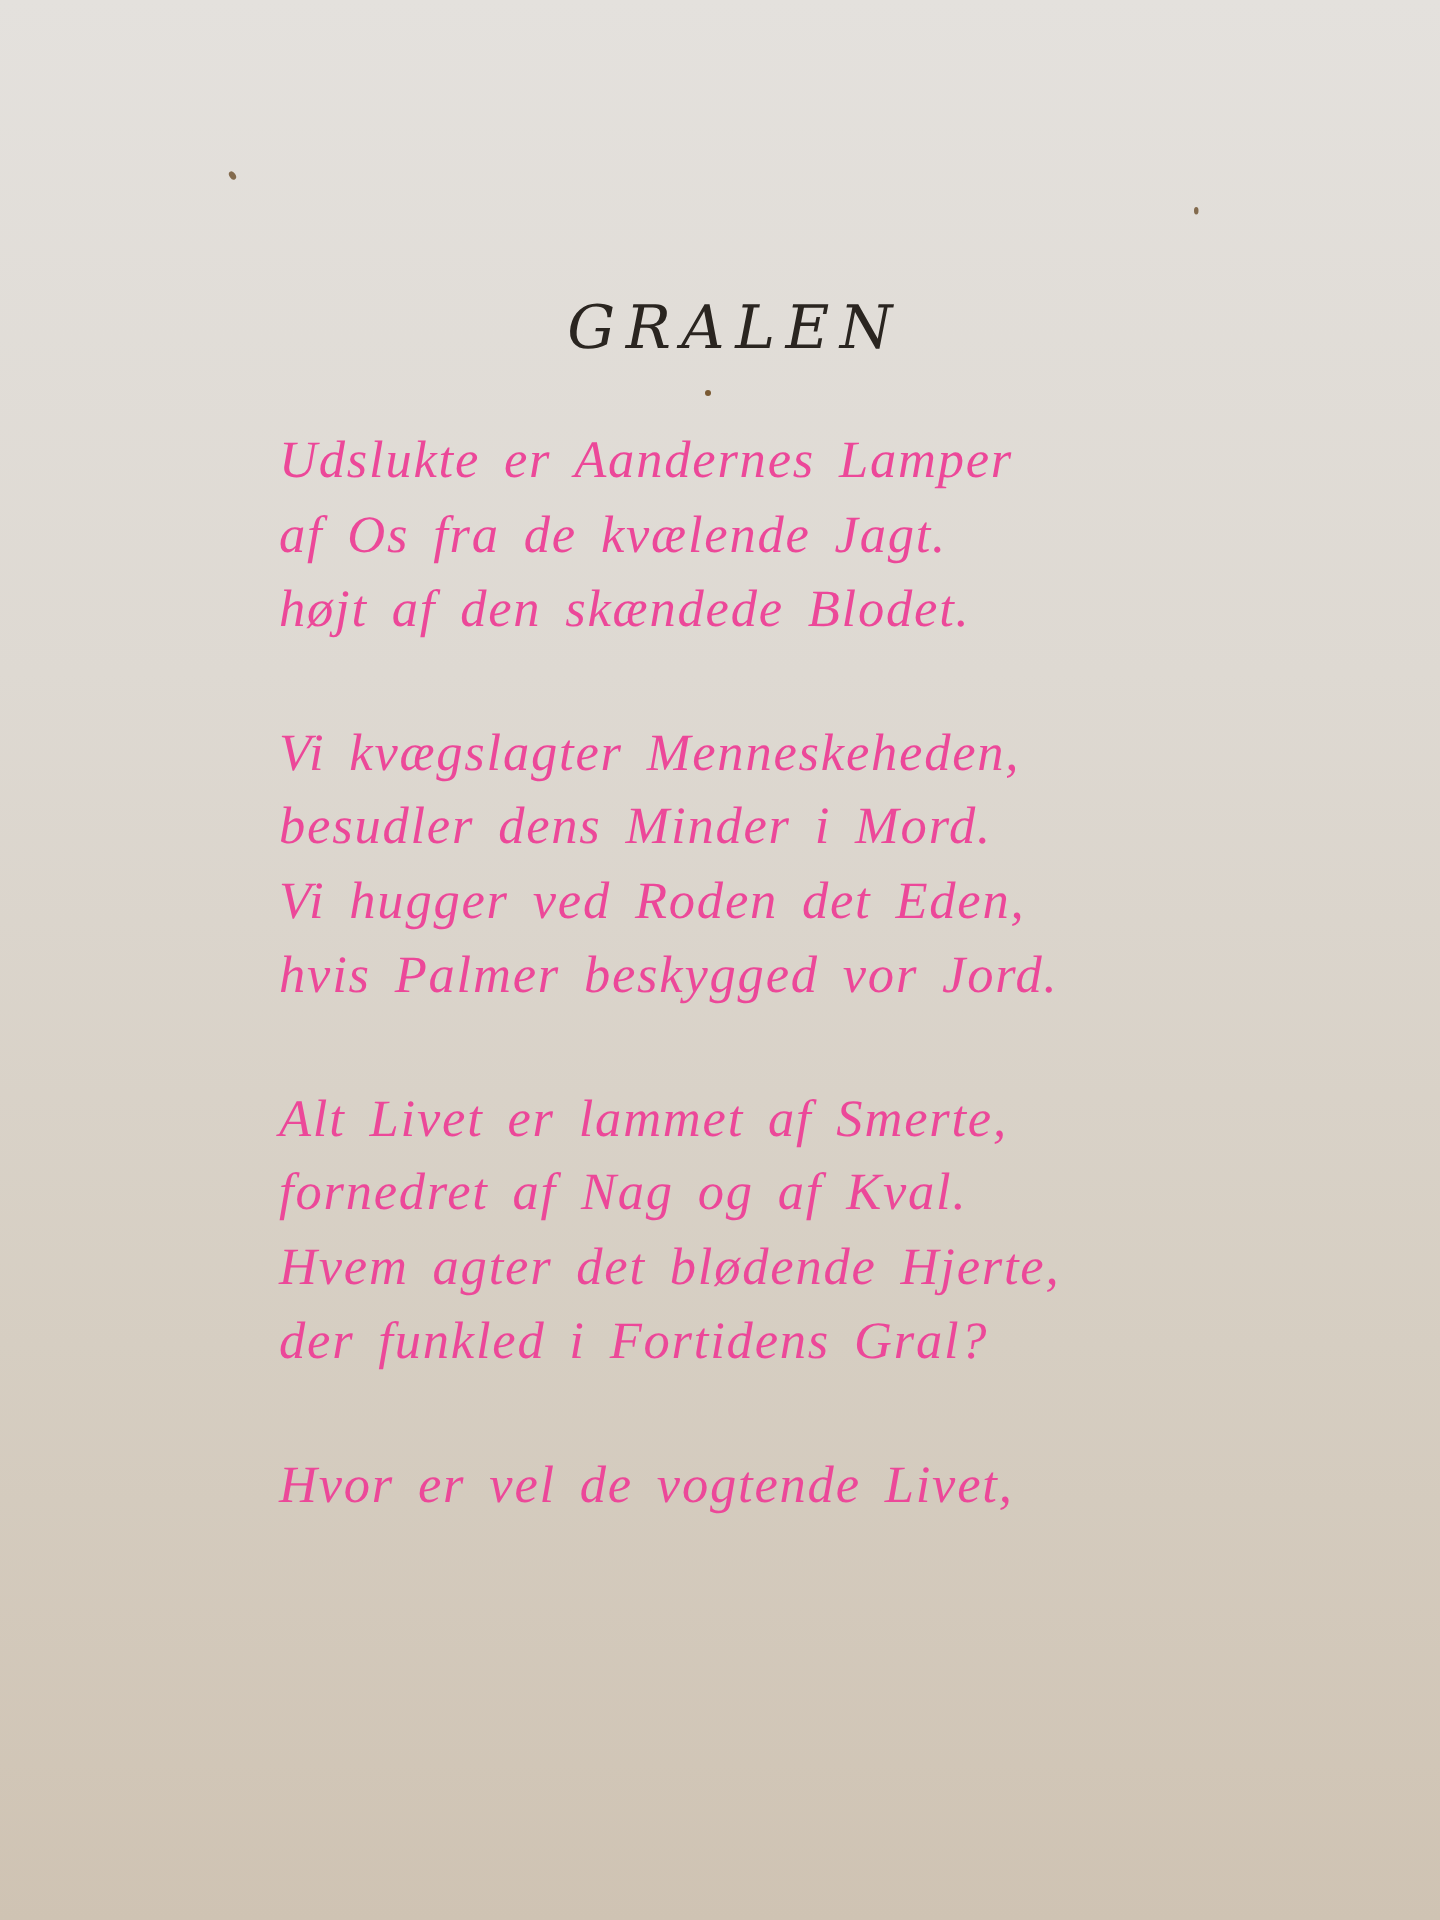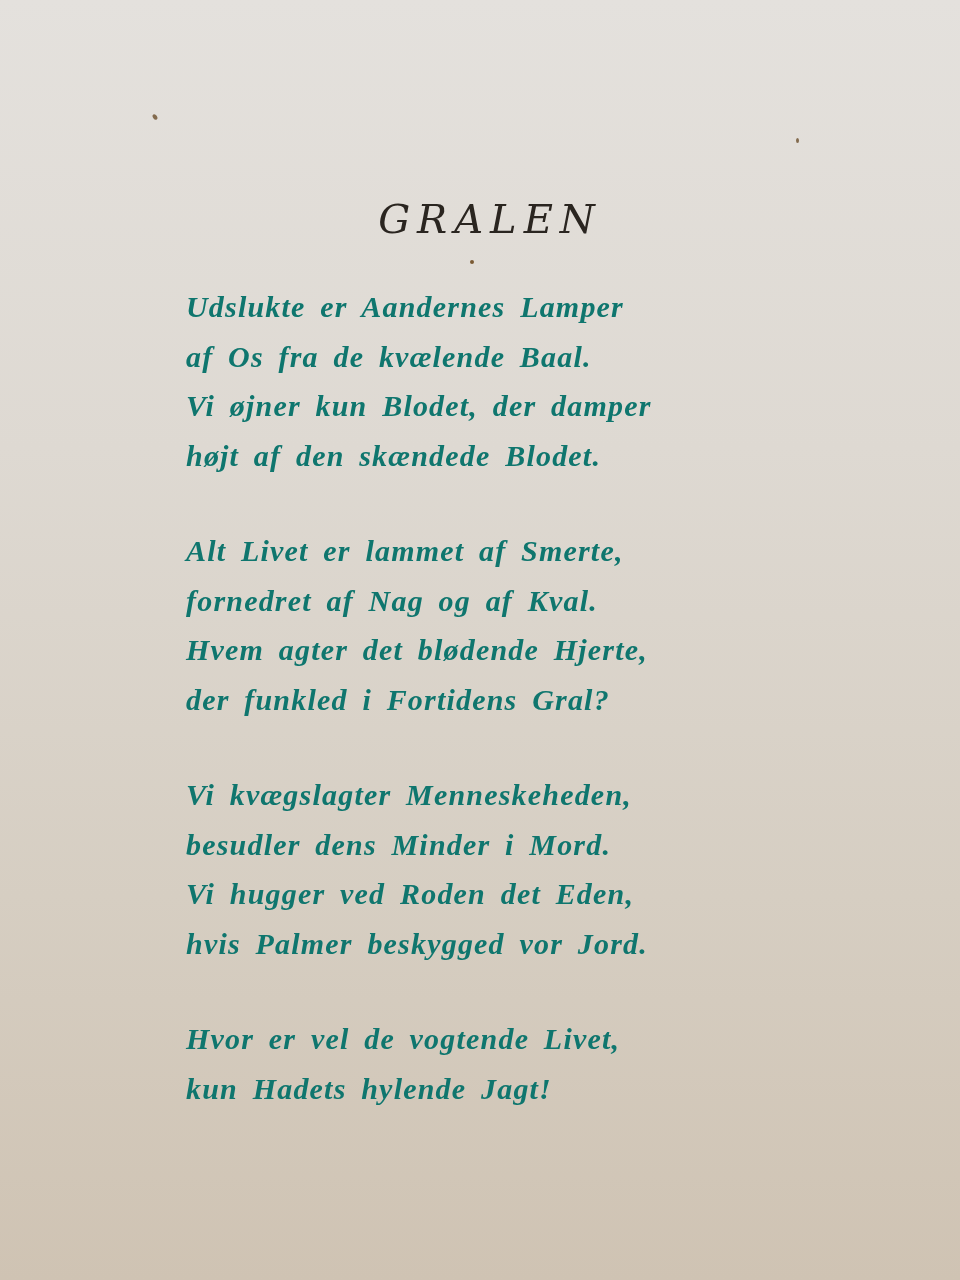--- a/index.html
+++ b/index.html
@@ -53,56 +53,53 @@
       top: 282px;
       width: 680px;
     }
     .stanza {
       margin: 0 0 46px 0;
     }
     .line {
       display: block;
       font-family: "Liberation Serif", "DejaVu Serif", serif;
       font-style: italic;
-      font-size: 30px;
+      font-size: 35px;
       line-height: 49.5px;
       letter-spacing: 1.2px;
       word-spacing: 6px;
       white-space: nowrap;
-      color: #0f766e;
-      font-weight: bold;
+      color: #ec4899;
     }
   </style>
 </head>
 <body>
 
 <div class="page">
   <span class="speck" style="left:153px; top:114px; transform:rotate(-35deg);"></span>
   <span class="speck" style="left:796px; top:138px; width:3px; height:5px;"></span>
 
   <div class="title">GRALEN</div>
   <span class="title-dot"></span>
 
   <div class="poem">
     <div class="stanza">
       <span class="line">Udslukte er Aandernes Lamper</span>
-      <span class="line">af Os fra de kvælende Baal.</span>
-      <span class="line">Vi øjner kun Blodet, der damper</span>
+      <span class="line">af Os fra de kvælende Jagt.</span>
       <span class="line">højt af den skændede Blodet.</span>
+    </div>
+    <div class="stanza">
+      <span class="line">Vi kvægslagter Menneskeheden,</span>
+      <span class="line">besudler dens Minder i Mord.</span>
+      <span class="line">Vi hugger ved Roden det Eden,</span>
+      <span class="line">hvis Palmer beskygged vor Jord.</span>
     </div>
     <div class="stanza">
       <span class="line">Alt Livet er lammet af Smerte,</span>
       <span class="line">fornedret af Nag og af Kval.</span>
       <span class="line">Hvem agter det blødende Hjerte,</span>
       <span class="line">der funkled i Fortidens Gral?</span>
     </div>
     <div class="stanza">
-      <span class="line">Vi kvægslagter Menneskeheden,</span>
-      <span class="line">besudler dens Minder i Mord.</span>
-      <span class="line">Vi hugger ved Roden det Eden,</span>
-      <span class="line">hvis Palmer beskygged vor Jord.</span>
-    </div>
-    <div class="stanza">
       <span class="line">Hvor er vel de vogtende Livet,</span>
-      <span class="line">kun Hadets hylende Jagt!</span>
     </div>
   </div>
 </div>
 
 </body></html>

